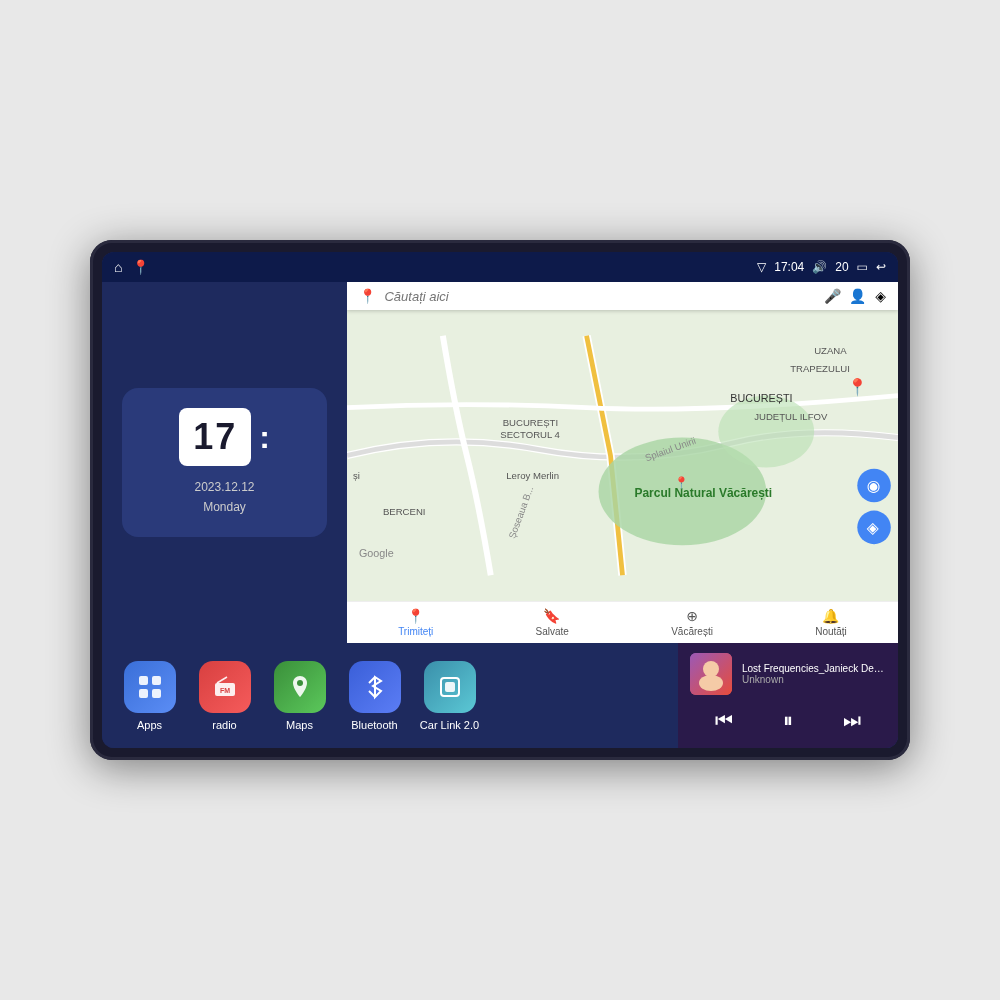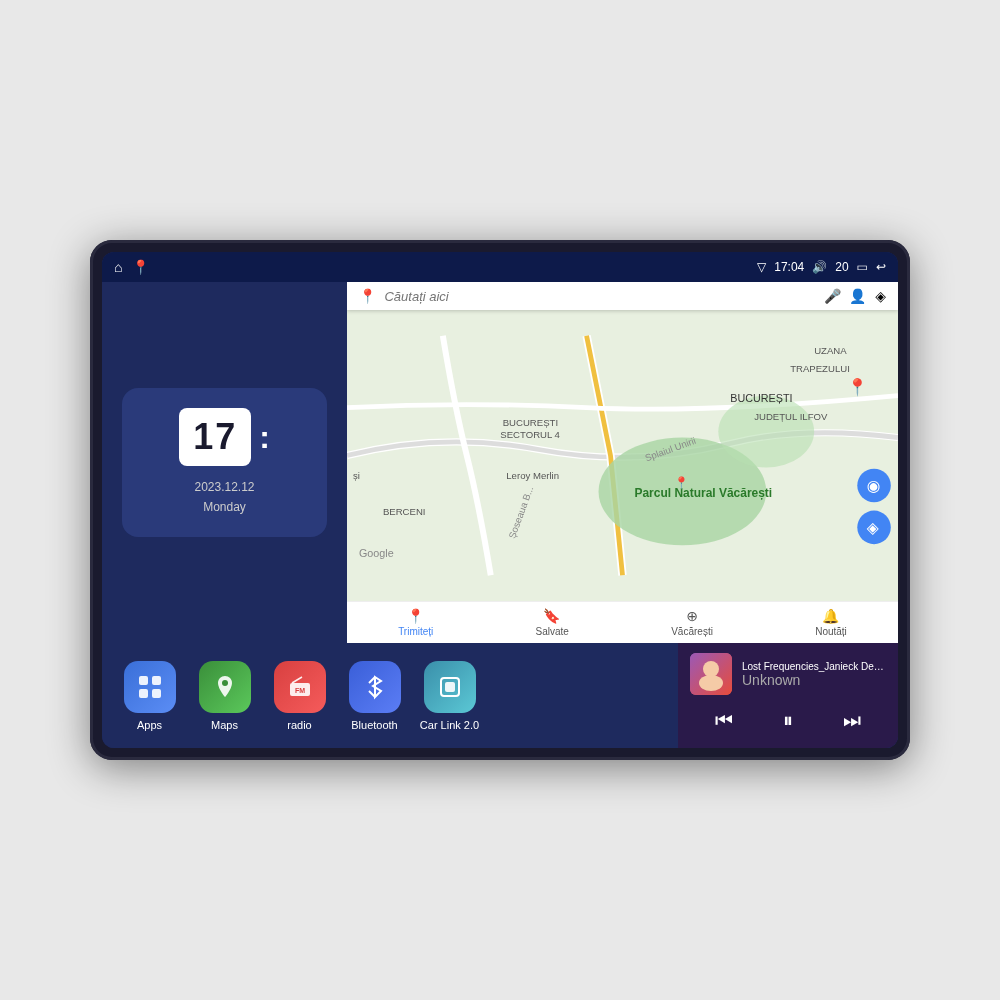--- a/index.html
+++ b/index.html
@@ -275,21 +275,21 @@
     .music-title {
       color: #fff;
       font-size: 10px;
       white-space: nowrap;
       overflow: hidden;
       text-overflow: ellipsis;
     }
 
     .music-artist {
       color: #aaa;
-      font-size: 14px;
+      font-size: 10px;
     }
 
     .music-controls {
       display: flex;
       align-items: center;
       justify-content: space-around;
       padding: 4px 0;
     }
 
     .music-btn {
@@ -430,38 +430,38 @@
               <rect x="3" y="3" width="9" height="9" rx="2" fill="white" opacity="0.9"></rect>
               <rect x="16" y="3" width="9" height="9" rx="2" fill="white" opacity="0.9"></rect>
               <rect x="3" y="16" width="9" height="9" rx="2" fill="white" opacity="0.9"></rect>
               <rect x="16" y="16" width="9" height="9" rx="2" fill="white" opacity="0.9"></rect>
             </svg>
           </div>
           <span class="app-icon-label">Apps</span>
         </div>
 
         <div class="app-icon-item">
-          <div class="app-icon-circle maps-icon">
-            <svg width="28" height="28" viewBox="0 0 28 28">
-              <path d="M14 3 C10 3 7 6 7 10 C7 16 14 24 14 24 C14 24 21 16 21 10 C21 6 18 3 14 3 Z" fill="white" opacity="0.9"></path>
-              <circle cx="14" cy="10" r="3" fill="#3a8f3a"></circle>
-            </svg>
-          </div>
-          <span class="app-icon-label">Maps</span>
-        </div>
-
-        <div class="app-icon-item">
           <div class="app-icon-circle radio-icon">
             <svg width="28" height="28" viewBox="0 0 28 28">
               <rect x="4" y="10" width="20" height="13" rx="2" fill="white" opacity="0.9"></rect>
               <text x="9" y="20" font-size="7" fill="#d84040" font-weight="bold">FM</text>
               <line x1="6" y1="10" x2="16" y2="4" stroke="white" stroke-width="1.5" opacity="0.9"></line>
             </svg>
           </div>
           <span class="app-icon-label">radio</span>
+        </div>
+
+        <div class="app-icon-item">
+          <div class="app-icon-circle maps-icon">
+            <svg width="28" height="28" viewBox="0 0 28 28">
+              <path d="M14 3 C10 3 7 6 7 10 C7 16 14 24 14 24 C14 24 21 16 21 10 C21 6 18 3 14 3 Z" fill="white" opacity="0.9"></path>
+              <circle cx="14" cy="10" r="3" fill="#3a8f3a"></circle>
+            </svg>
+          </div>
+          <span class="app-icon-label">Maps</span>
         </div>
 
         <div class="app-icon-item">
           <div class="app-icon-circle bluetooth-icon">
             <svg width="28" height="28" viewBox="0 0 28 28">
               <path d="M14 4 L14 24 L20 18 L12 13 L20 8 Z" stroke="white" stroke-width="2" fill="none"></path>
               <path d="M14 24 L8 18" stroke="white" stroke-width="2"></path>
               <path d="M14 4 L8 10" stroke="white" stroke-width="2"></path>
             </svg>
           </div>

